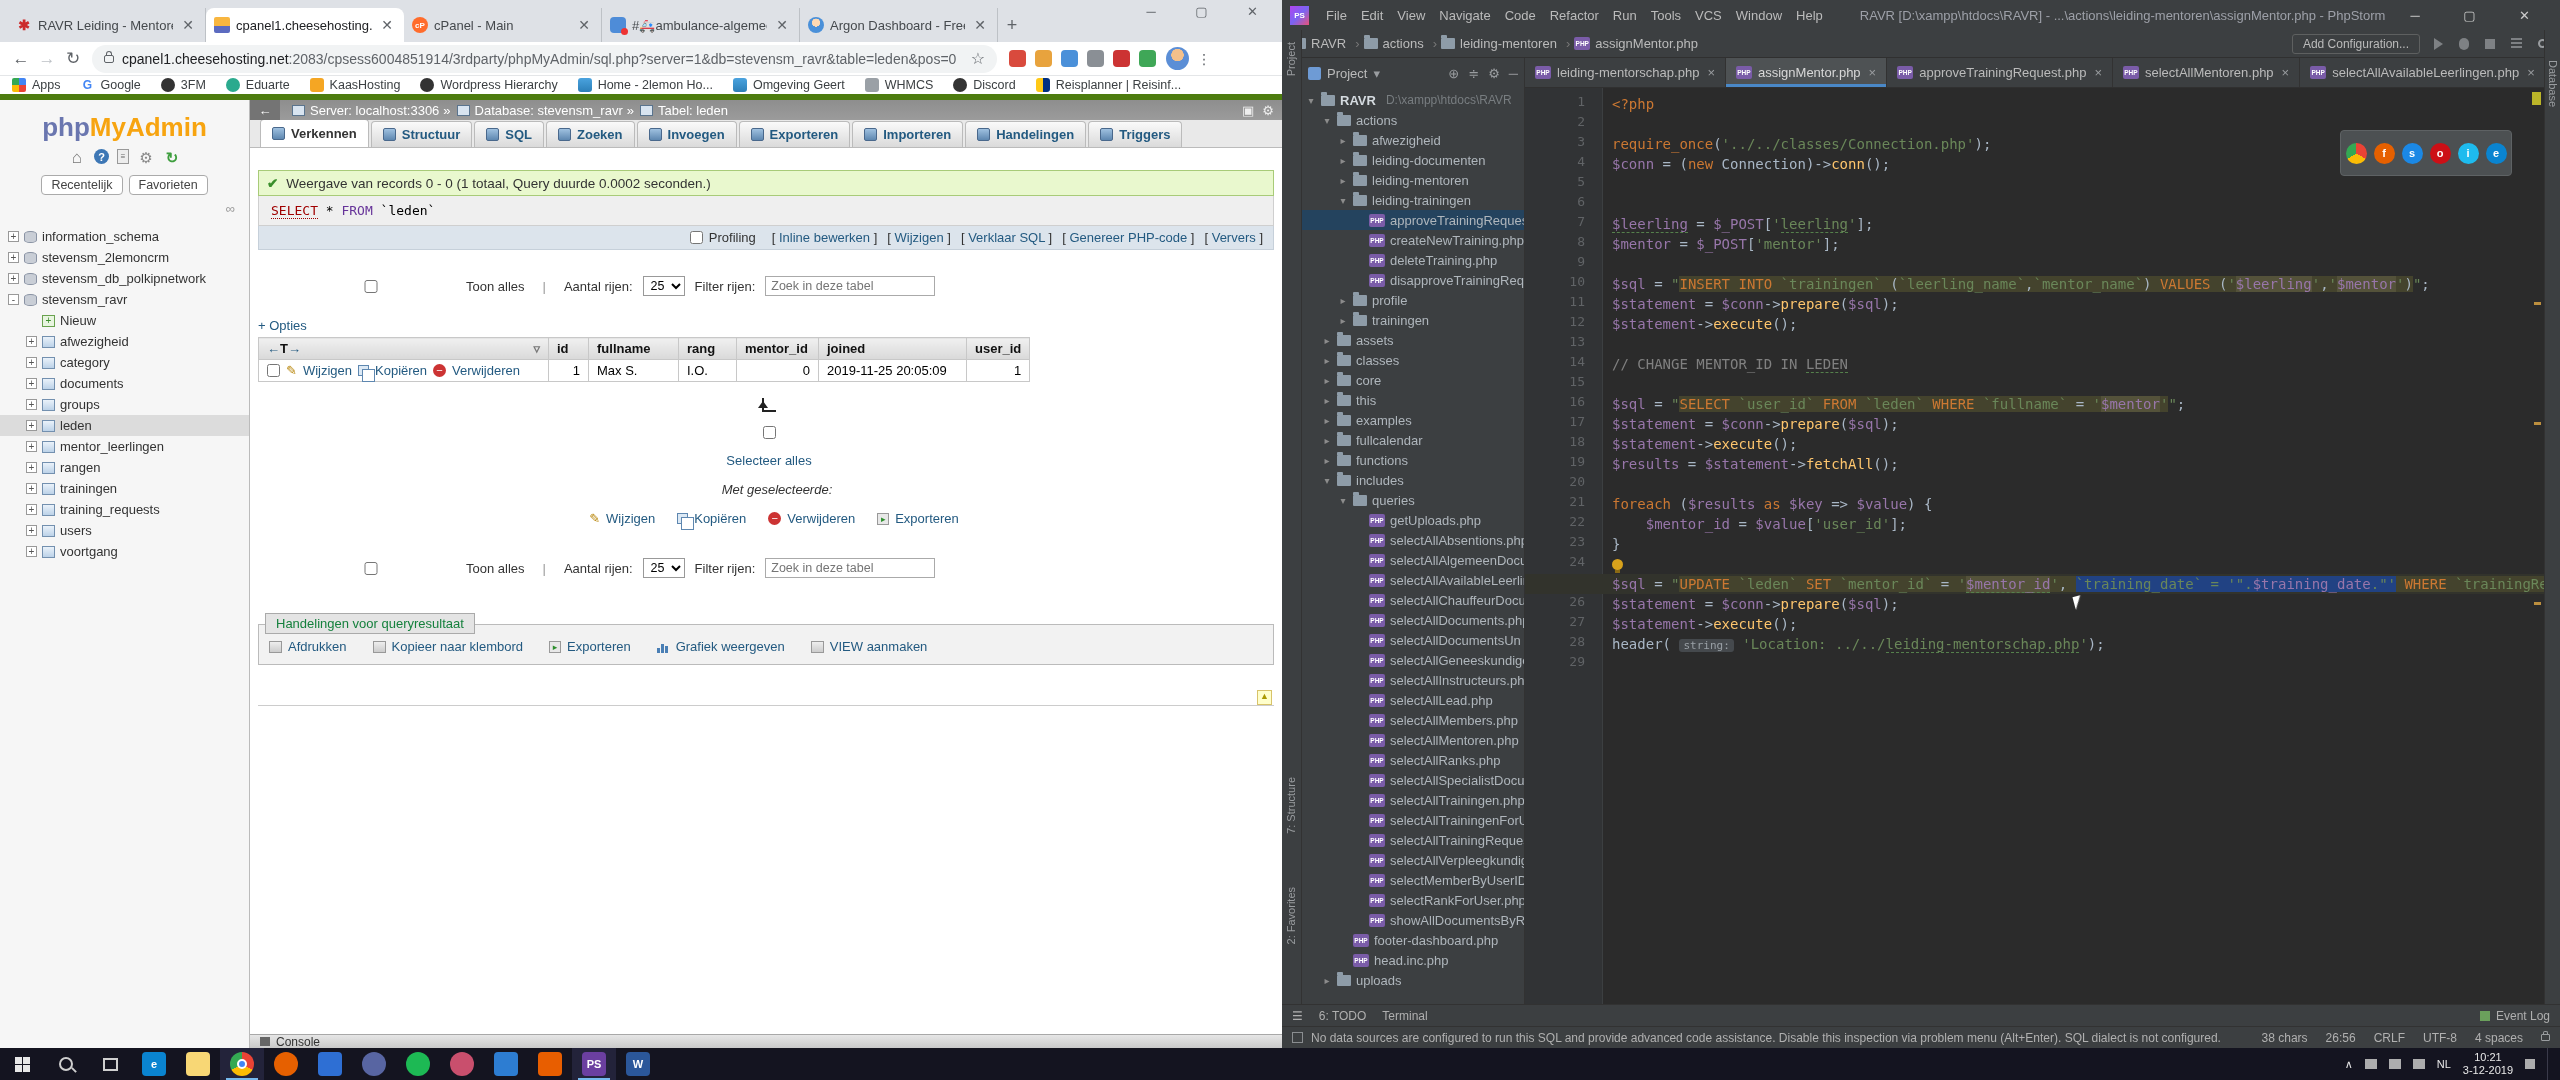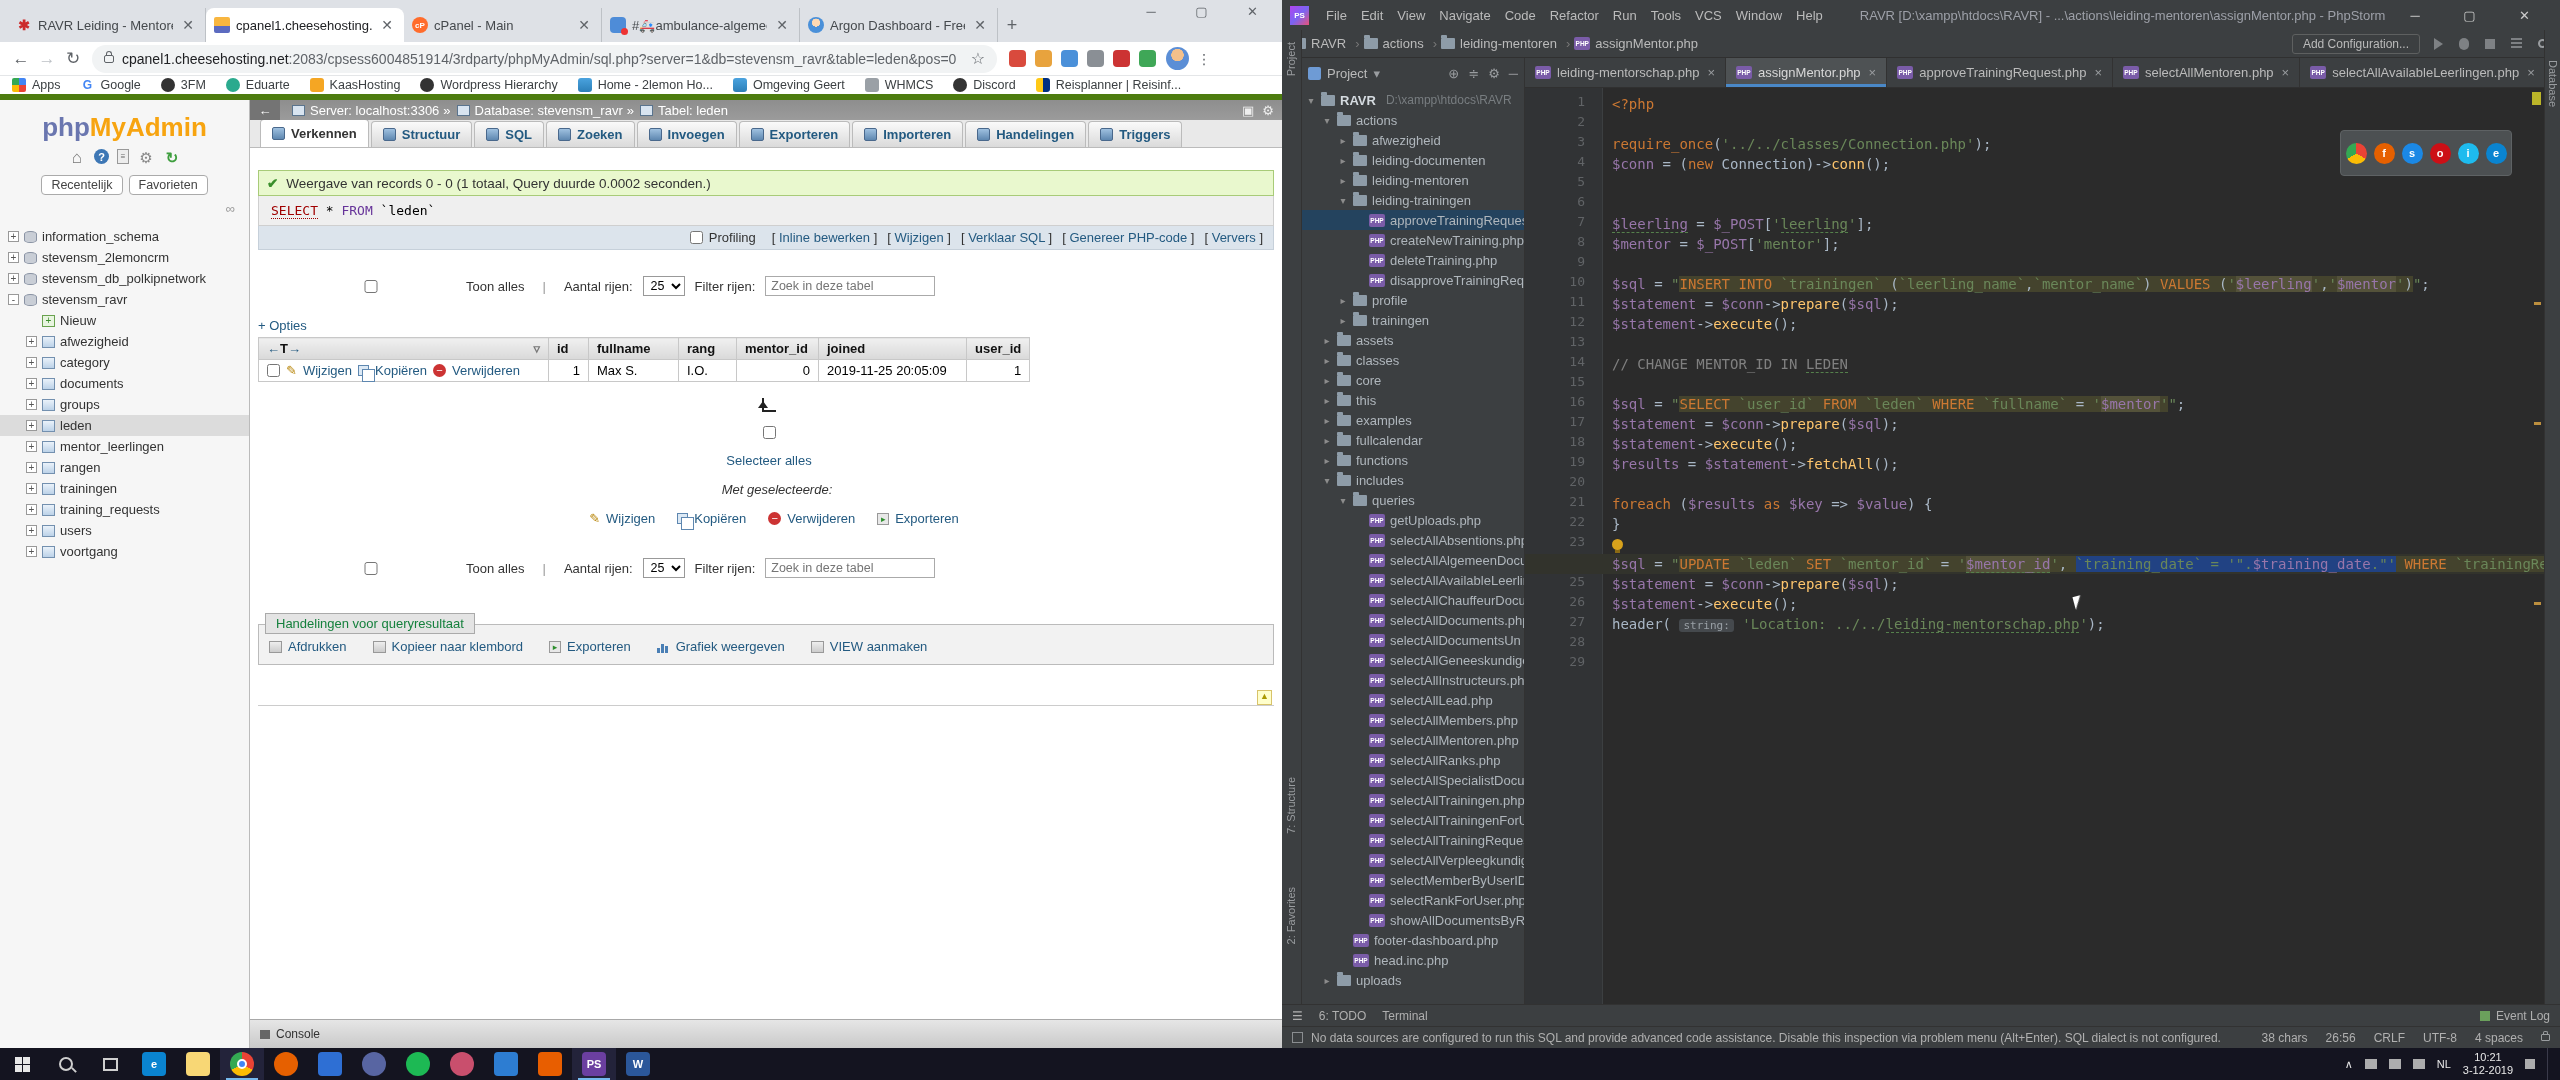--- a/index.html
+++ b/index.html
@@ -108,21 +108,21 @@
   .ic-chart i { width:3px; background:#4A7FB5; display:block; }
   #checkallrow { margin-top:16px; display:flex; align-items:center; gap:14px; font-size:13px; padding-left:6px; color:#333;flex-direction:column; }
   .arr-up { width:14px; height:14px; border-left:2px solid #222; border-bottom:2px solid #222; position:relative; }
   .arr-up::before { content:""; position:absolute; left:-6px; top:-2px; border:5px solid transparent; border-bottom:7px solid #222; }
   #fieldset1 { margin-top:46px; position:relative; border:1px solid #BBB; background:#F2F2F2; padding:14px 10px 10px; }
   #legend1 { position:absolute; top:-12px; left:6px; background:#E4E4E4; border:1px solid #AAA; padding:2px 10px; font-size:13px; color:#15803d; }
   #opsrow { display:flex; gap:26px; font-size:13px; align-items:center; }
   .op { display:flex; gap:6px; align-items:center; color:#235A81; }
   #hr2 { margin-top:40px; border-top:1px solid #CCC; position:relative; }
   #topbox { position:absolute; right:2px; top:-16px; width:15px; height:15px; background:#FFFFCB; border:1px solid #D8C36A; font-size:9px; text-align:center; color:#A90; }
-  #consolebar { position:absolute; left:250px; right:0; bottom:0; height:29px; background:linear-gradient(#E6E6E6,#C9C9C9); border-top:1px solid #A8A8A8; display:flex; align-items:center; padding-left:10px; gap:6px; font-size:12px; color:#333; }
+  #consolebar { position:absolute; left:250px; right:0; bottom:0; height:14px; background:linear-gradient(#E6E6E6,#C9C9C9); border-top:1px solid #A8A8A8; display:flex; align-items:center; padding-left:10px; gap:6px; font-size:12px; color:#333; }
   .cico { width:10px; height:9px; background:#666; display:inline-block; }
 
   
   #ps { position:absolute; left:1282px; top:0; width:1278px; height:1048px; background:#2B2B2B; color:#BBB; font-size:13px; }
   #pstitle { height:30px; background:#3C3F41; display:flex; align-items:center; padding:0 8px; gap:4px; }
   #psicon { width:19px; height:19px; background:linear-gradient(135deg,#B345F1,#7A64F2 50%,#E8537A); color:#fff; font-size:8px; font-weight:bold; display:flex; align-items:center; justify-content:center; margin-right:6px; }
   .menu-item { padding:0 7px; color:#BBB; }
   #pstitletext { color:#9DA0A8; margin-left:26px; white-space:nowrap; overflow:hidden; flex:1; }
   #psctl { letter-spacing:20px; color:#CCC; font-size:13px; margin-right:2px; white-space:nowrap; }
   #pstool { height:28px; background:#3C3F41; border-bottom:1px solid #303030; display:flex; align-items:center; padding:0 10px; }
@@ -966,20 +966,21 @@
           <div class="cl"><span class="m-v">$statement</span><span class="m-t">-&gt;</span><span class="m-f">execute</span><span class="m-t">();</span></div>
           <div class="cl"></div>
           <div class="cl"><span class="m-c">// CHANGE MENTOR_ID IN </span><span class="m-c m-u">LEDEN</span></div>
           <div class="cl"></div>
           <div class="cl"><span class="m-v">$sql</span><span class="m-t"> = </span><span class="m-s">"</span><span class="m-k m-q">SELECT </span><span class="m-s m-q">`user_id` </span><span class="m-k m-q">FROM </span><span class="m-s m-q">`leden` </span><span class="m-k m-q">WHERE </span><span class="m-s m-q">`fullname` </span><span class="m-t m-q">= </span><span class="m-s m-q">'</span><span class="m-v m-qv">$mentor</span><span class="m-s m-q">'</span><span class="m-s">"</span><span class="m-t">;</span></div>
           <div class="cl"><span class="m-v">$statement</span><span class="m-t"> = </span><span class="m-v">$conn</span><span class="m-t">-&gt;</span><span class="m-f">prepare</span><span class="m-t">(</span><span class="m-v">$sql</span><span class="m-t">);</span></div>
           <div class="cl"><span class="m-v">$statement</span><span class="m-t">-&gt;</span><span class="m-f">execute</span><span class="m-t">();</span></div>
           <div class="cl"><span class="m-v">$results</span><span class="m-t"> = </span><span class="m-v">$statement</span><span class="m-t">-&gt;</span><span class="m-f">fetchAll</span><span class="m-t">();</span></div>
           <div class="cl"></div>
           <div class="cl"><span class="m-k">foreach</span><span class="m-t"> (</span><span class="m-v">$results</span><span class="m-t"> </span><span class="m-k">as</span><span class="m-t"> </span><span class="m-v">$key</span><span class="m-t"> =&gt; </span><span class="m-v">$value</span><span class="m-t">) {</span></div>
+          <div class="cl"><span class="m-t">    </span><span class="m-v">$mentor_id</span><span class="m-t"> = </span><span class="m-v">$value</span><span class="m-t">[</span><span class="m-s">'user_id'</span><span class="m-t">];</span></div>
           <div class="cl"><span class="m-t">}</span></div>
           <div class="cl"><span class="bulb"></span></div>
           <div class="cl hl"><span class="m-v">$sql</span><span class="m-t"> = </span><span class="m-s">"</span><span class="m-k m-q">UPDATE </span><span class="m-s m-q">`leden` </span><span class="m-k m-q">SET </span><span class="m-s m-q">`mentor_id` </span><span class="m-t m-q">= </span><span class="m-s m-q">'</span><span class="m-v m-qv m-u">$mentor_id</span><span class="m-s m-q">'</span><span class="m-t m-q">, </span><span class="m-s m-sel">`training_date` = '".</span><span class="m-v m-sel">$training_date</span><span class="m-s m-sel">."'</span><span class="m-t m-q"> </span><span class="m-k m-q">WHERE </span><span class="m-s m-q">`trainingRequestID` </span></div>
           <div class="cl"><span class="m-v">$statement</span><span class="m-t"> = </span><span class="m-v">$conn</span><span class="m-t">-&gt;</span><span class="m-f">prepare</span><span class="m-t">(</span><span class="m-v">$sql</span><span class="m-t">);</span></div>
           <div class="cl"><span class="m-v">$statement</span><span class="m-t">-&gt;</span><span class="m-f">execute</span><span class="m-t">();</span></div>
           <div class="cl"><span class="m-t">header</span><span class="m-t">( </span><span class="m-h">string:</span><span class="m-t"> </span><span class="m-s">'Location: ../../</span><span class="m-s m-u">leiding-mentorschap.php</span><span class="m-s">'</span><span class="m-t">);</span></div>
         </div>
       <div id="stripetop"></div>
       <div class="stripe" style="top:214px;"></div>
       <div class="stripe" style="top:334px;"></div>

